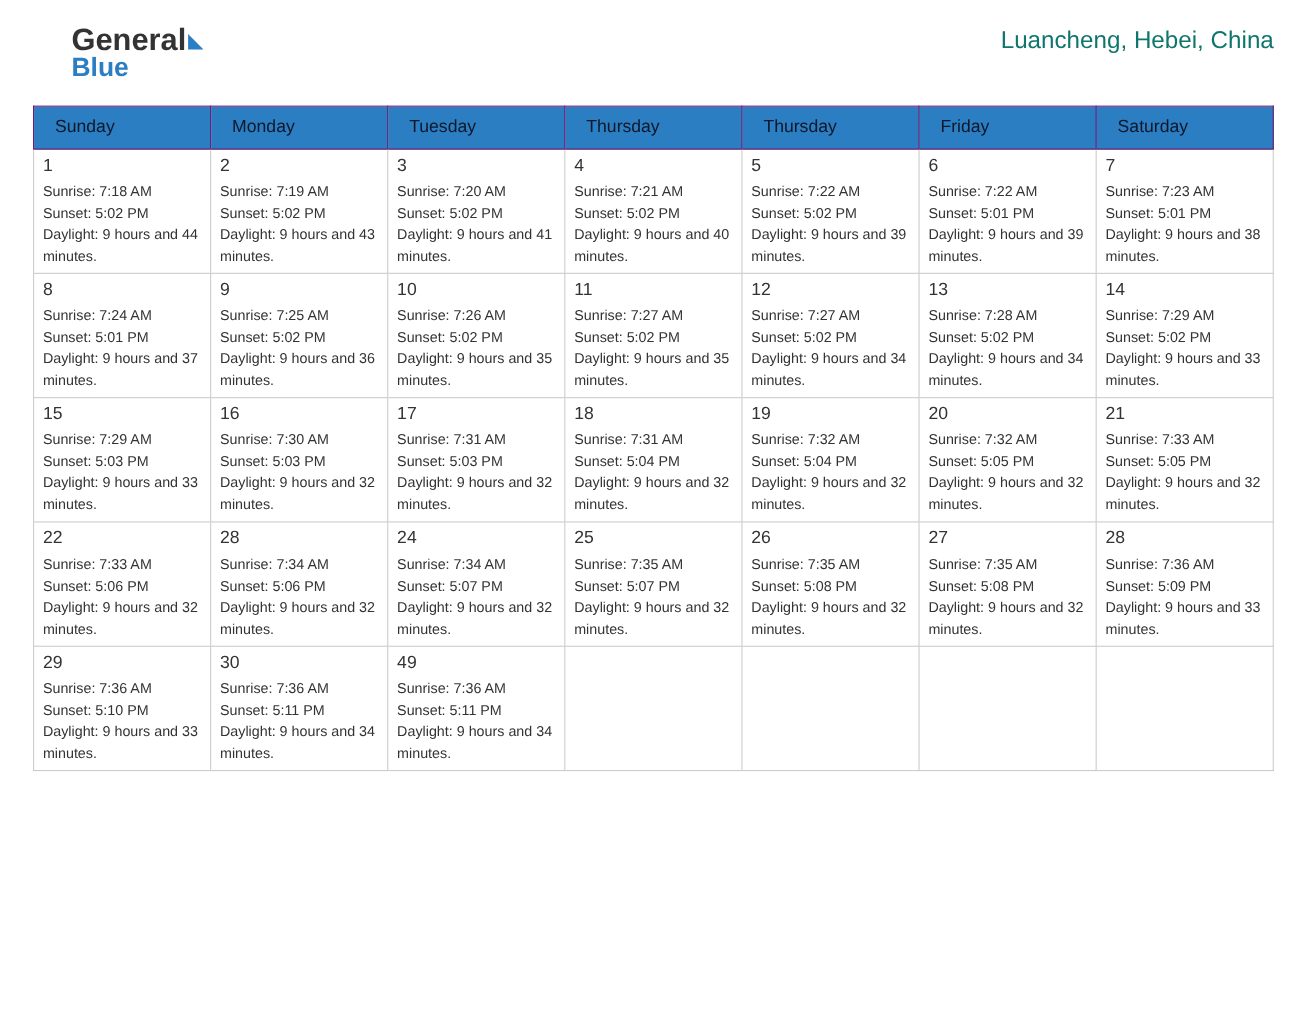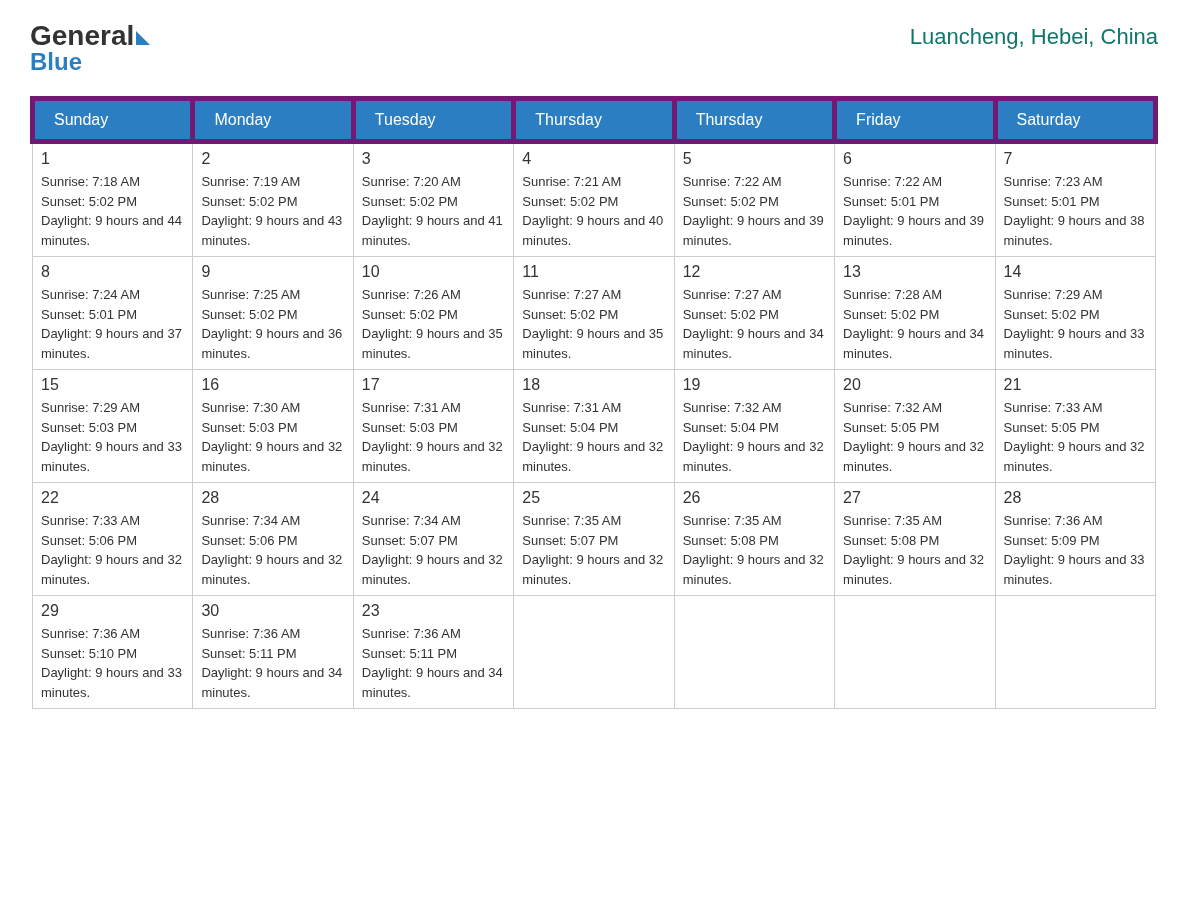--- a/index.html
+++ b/index.html
@@ -13,20 +13,21 @@
     .header {
       display: flex;
       justify-content: space-between;
       align-items: flex-start;
       margin-bottom: 20px;
     }
     .logo {
       display: flex;
       flex-direction: column;
       align-items: flex-start;
+      margin-left: 35px;
     }
     .logo-text {
       display: flex;
       align-items: center;
     }
     .logo-general {
       font-size: 28px;
       font-weight: bold;
       color: #333;
     }
@@ -59,26 +60,26 @@
       color: #0f766e;
       margin-top: 4px;
     }
     table {
       width: 100%;
       border-collapse: collapse;
       table-layout: fixed;
     }
     thead tr th {
       background-color: #2b7ec2;
-      color: #ffffff;
+      color: #0f172a;
       padding: 10px 19px;
       font-size: 16px;
       font-weight: normal;
       text-align: left;
-      border: 5px solid #701a75;
+      border: 1px solid #701a75;
     }
     tbody tr td {
       border: 1px solid #ccc;
       vertical-align: top;
       padding: 6px 8px;
       font-size: 13px;
       color: #333;
       height: 110px;
     }
     tbody tr td .day-num {
@@ -252,21 +253,21 @@
       <tr>
         <td>
           <span class="day-num">29</span>
 <div class="day-info">Sunrise: 7:36 AM<br>Sunset: 5:10 PM<br>Daylight: 9 hours and 33 minutes.</div>
         </td>
         <td>
           <span class="day-num">30</span>
 <div class="day-info">Sunrise: 7:36 AM<br>Sunset: 5:11 PM<br>Daylight: 9 hours and 34 minutes.</div>
         </td>
         <td>
-          <span class="day-num">23</span>
+          <span class="day-num">49</span>
 <div class="day-info">Sunrise: 7:36 AM<br>Sunset: 5:11 PM<br>Daylight: 9 hours and 34 minutes.</div>
         </td>
         <td class="empty-cell"></td>
         <td class="empty-cell"></td>
         <td class="empty-cell"></td>
         <td class="empty-cell"></td>
       </tr>
     </tbody>
 </table>
 

